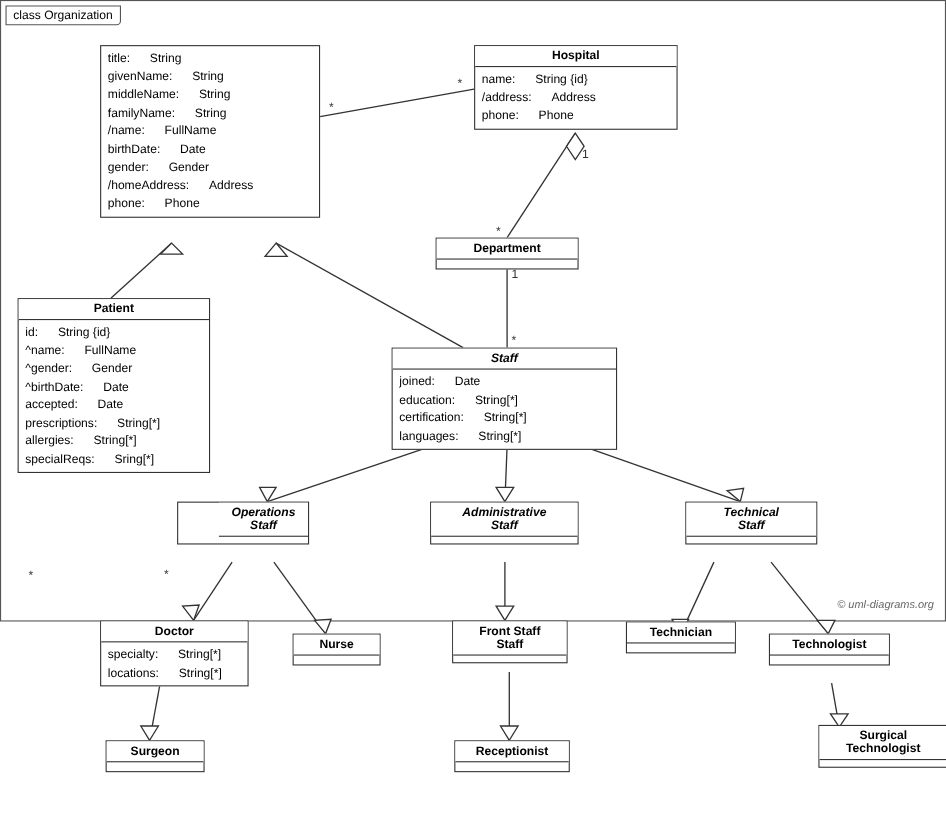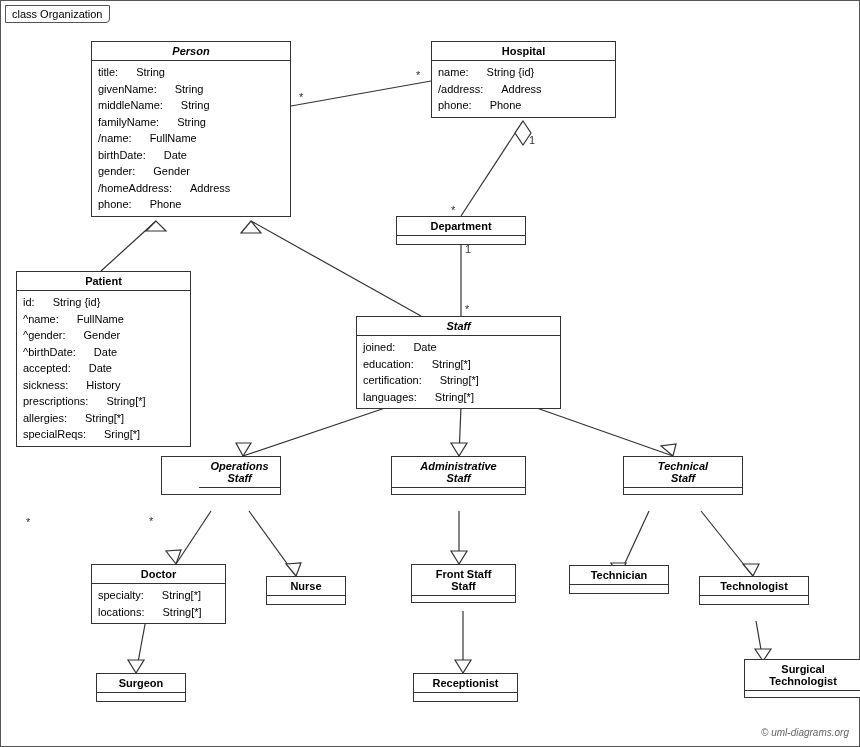--- a/index.html
+++ b/index.html
@@ -7,21 +7,21 @@
       background: #fff;
       font-family: Arial, sans-serif;
       font-size: 11px;
       width: 860px;
       height: 747px;
       overflow: hidden;
       position: relative;
     }
     .diagram-container {
       width: 860px;
-      height: 747px;
+      height: 565px;
       position: relative;
       border: 1px solid #555;
       background: #fff;
     }
     .corner-label {
       position: absolute;
       top: 4px;
       left: 4px;
       border: 1px solid #555;
       padding: 2px 6px;
@@ -134,21 +134,20 @@
 
     <line x1="755" y1="620" x2="762" y2="660" stroke="#333" stroke-width="1.2"></line>
     <polygon points="762,660 754,648 770,648" fill="white" stroke="#333" stroke-width="1.2"></polygon>
 
     <text x="25" y="525" font-size="11" fill="#333">*</text>
 
     <text x="148" y="524" font-size="11" fill="#333">*</text>
   </svg>
 
   <div class="uml-class" style="left:90px; top:40px; width:200px;">
-    <div class="class-name italic">Person</div>
     <div class="class-attrs">
       <div class="attr-row">
           <span class="attr-name">title:</span>
           <span class="attr-type">String</span>
         </div>
       <div class="attr-row">
           <span class="attr-name">givenName:</span>
           <span class="attr-type">String</span>
         </div>
       <div class="attr-row">
@@ -215,24 +214,20 @@
           <span class="attr-name">^gender:</span>
           <span class="attr-type">Gender</span>
         </div>
       <div class="attr-row">
           <span class="attr-name">^birthDate:</span>
           <span class="attr-type">Date</span>
         </div>
       <div class="attr-row">
           <span class="attr-name">accepted:</span>
           <span class="attr-type">Date</span>
-        </div>
-      <div class="attr-row">
-          <span class="attr-name">sickness:</span>
-          <span class="attr-type">History</span>
         </div>
       <div class="attr-row">
           <span class="attr-name">prescriptions:</span>
           <span class="attr-type">String[*]</span>
         </div>
       <div class="attr-row">
           <span class="attr-name">allergies:</span>
           <span class="attr-type">String[*]</span>
         </div>
       <div class="attr-row">

